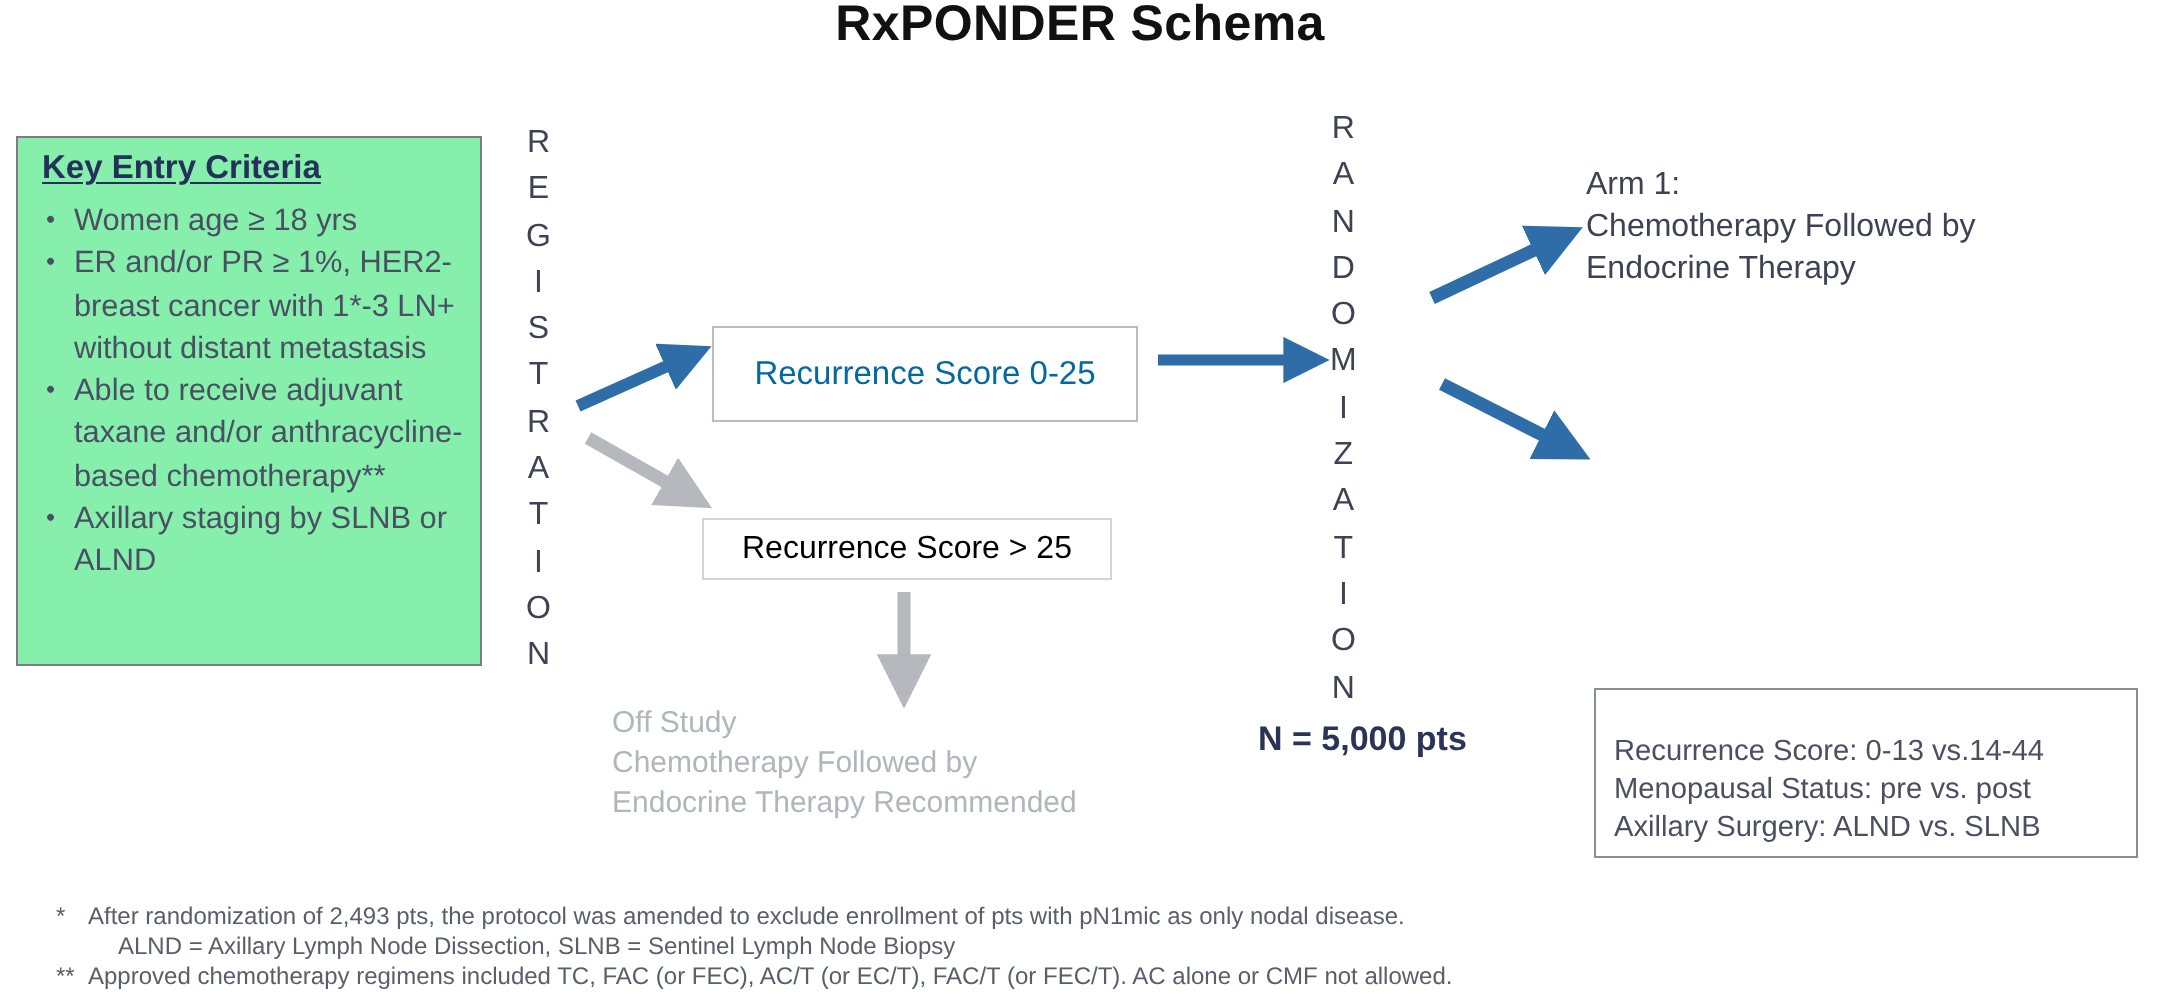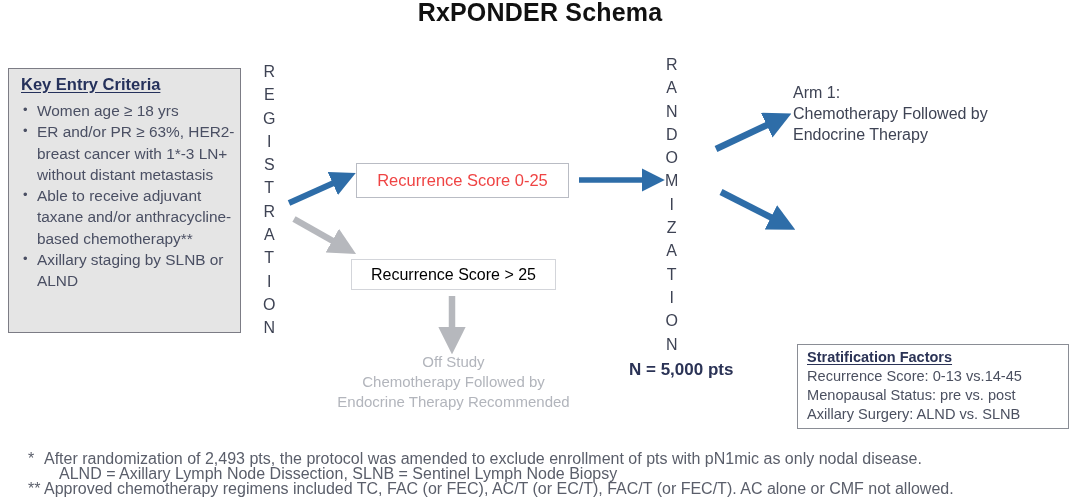--- a/index.html
+++ b/index.html
@@ -32,21 +32,21 @@
     letter-spacing: 0.2px;
   }
 
   
   #criteria-box {
     left: 8px;
     top: 68px;
     width: 233px;
     height: 265px;
     border: 1.5px solid #7c7c85;
-    background: #e5e5e5;
+    background: #86efac;
     box-sizing: border-box;
   }
   #criteria-title {
     position: absolute;
     left: 12px;
     top: 6px;
     font-size: 16.5px;
     font-weight: bold;
     color: #25315b;
     text-decoration: underline;
@@ -96,41 +96,40 @@
     box-sizing: border-box;
     display: flex;
     align-items: center;
     justify-content: center;
     background: #ffffff;
   }
   #rs-low {
     left: 356px;
     top: 163px;
     width: 213px;
-    height: 35px;
+    height: 48px;
     border: 1px solid #b9bcc4;
     font-size: 16.5px;
-    color: #ef4444;
+    color: #0369a1;
   }
   #rs-high {
     left: 351px;
     top: 259px;
     width: 205px;
     height: 31px;
     border: 1px solid #d3d5da;
     font-size: 16px;
     color: #000000;
   }
 
   
   #off-study {
     left: 306px;
     top: 352px;
     width: 295px;
-    text-align: center;
     font-size: 15px;
     line-height: 20px;
     color: #b2b5bc;
   }
 
   
   #n-pts {
     left: 629px;
     top: 360px;
     font-size: 17px;
@@ -179,21 +178,21 @@
   #strat-l2 { top: 61px; }
 
   
   #footnotes {
     left: 28px;
     top: 451px;
     width: 1020px;
   }
   .fnote {
     position: relative;
-    font-size: 16px;
+    font-size: 12px;
     line-height: 15px;
     color: #5a5e6a;
     white-space: nowrap;
   }
   .fnote .mark {
     display: inline-block;
     width: 16px;
     margin-left: -16px;
     text-align: left;
   }
@@ -212,21 +211,21 @@
 <body>
 
 <div id="canvas">
 
   <div class="abs" id="title">RxPONDER Schema</div>
 
   <div class="abs" id="criteria-box">
     <div id="criteria-title">Key Entry Criteria</div>
     <ul class="crit-list">
       <li class="crit-item">Women age ≥ 18 yrs</li>
-      <li class="crit-item">ER and/or PR ≥ 63%, HER2- breast cancer with 1*-3 LN+ without distant metastasis</li>
+      <li class="crit-item">ER and/or PR ≥ 1%, HER2- breast cancer with 1*-3 LN+ without distant metastasis</li>
       <li class="crit-item">Able to receive adjuvant taxane and/or anthracycline-based chemotherapy**</li>
       <li class="crit-item">Axillary staging by SLNB or ALND</li>
     </ul>
   </div>
 
   <div class="abs vword" id="registration">
       <span>R</span>
       <span>E</span>
       <span>G</span>
       <span>I</span>
@@ -267,22 +266,21 @@
   <div class="abs" id="n-pts">N = 5,000 pts</div>
 
   <div class="abs arm" id="arm1">
     <div>Arm 1:</div>
     <div>Chemotherapy Followed by</div>
     <div>Endocrine Therapy</div>
   </div>
 
 
   <div class="abs" id="strat-box">
-    <div id="strat-title">Stratification Factors</div>
-    <div class="strat-line" id="strat-l0">Recurrence Score: 0-13 vs.14-45</div>
+    <div class="strat-line" id="strat-l0">Recurrence Score: 0-13 vs.14-44</div>
     <div class="strat-line" id="strat-l1">Menopausal Status: pre vs. post</div>
     <div class="strat-line" id="strat-l2">Axillary Surgery: ALND vs. SLNB</div>
   </div>
 
   <div class="abs" id="footnotes">
     <div class="fnote" id="fn0">
       <span class="mark">*</span><span>After randomization of 2,493 pts, the protocol was amended to exclude enrollment of pts with pN1mic as only nodal disease.</span>
     </div>
     <div class="fnote" id="fn2">
       <span>ALND = Axillary Lymph Node Dissection, SLNB = Sentinel Lymph Node Biopsy</span>

